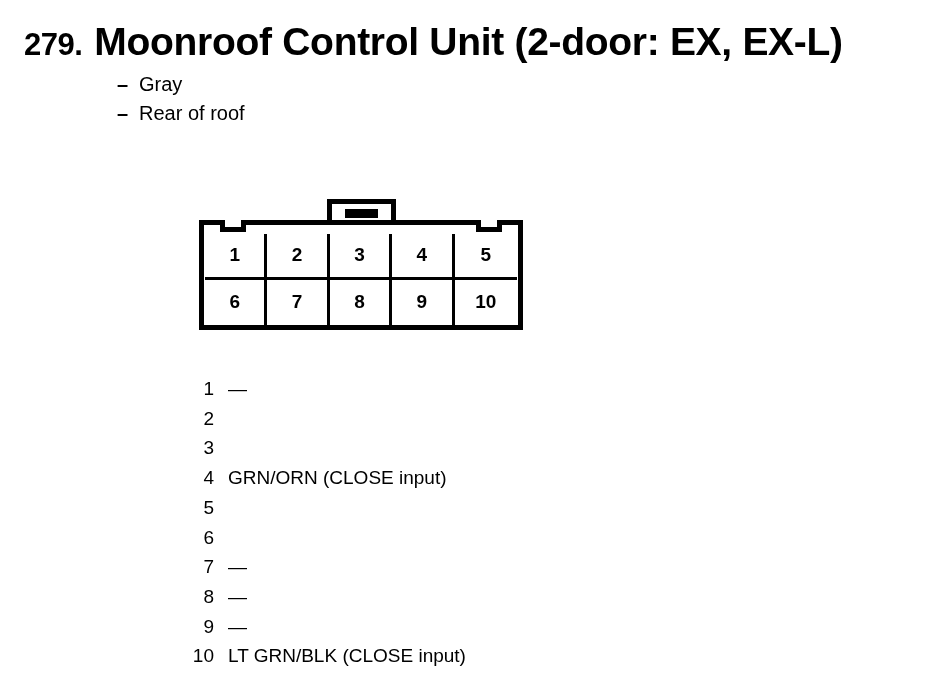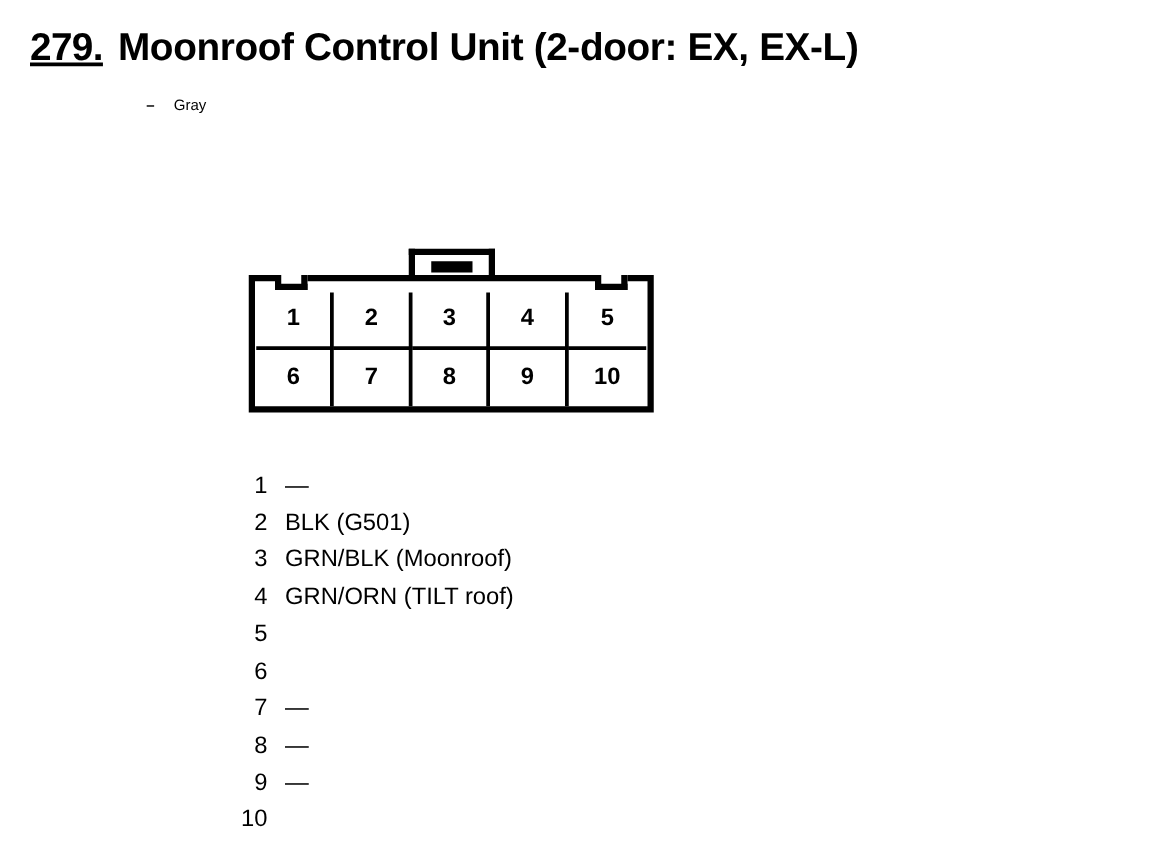--- a/index.html
+++ b/index.html
@@ -22,35 +22,34 @@
     left: 24px;
     top: 20px;
     display: flex;
     align-items: baseline;
     white-space: nowrap;
   }
   #title-number {
     font-size: 31px;
     font-weight: bold;
     letter-spacing: -0.5px;
-    text-decoration: underline;
   }
   #title-text {
-    font-size: 31px;
+    font-size: 39px;
     font-weight: bold;
     margin-left: 12px;
     letter-spacing: -0.3px;
   }
 
   
   #subnotes {
     position: absolute;
     left: 117px;
     top: 70px;
-    font-size: 12px;
+    font-size: 20px;
     line-height: 29px;
   }
   .subnote {
     white-space: nowrap;
   }
   .subnote .dash {
     display: inline-block;
     width: 22px;
     font-weight: bold;
   }
@@ -162,20 +161,23 @@
 
 <div id="title-row">
   <span id="title-number">279.</span>
   <span id="title-text">Moonroof Control Unit (2-door: EX, EX-L)</span>
 </div>
 
 <div id="subnotes">
   <div class="subnote">
     <span class="dash">–</span><span>Gray</span>
   </div>
+  <div class="subnote">
+    <span class="dash">–</span><span>Rear of roof</span>
+  </div>
 </div>
 
 <div id="connector">
   <div id="conn-tab"></div>
   <div id="conn-tab-slot"></div>
   <div id="conn-body"></div>
   <div class="conn-notch" id="conn-notch-left"></div>
   <div class="conn-notch" id="conn-notch-right"></div>
 
   <div id="conn-grid">
@@ -193,29 +195,27 @@
   </div>
 </div>
 
 <div id="legend">
   <div class="legend-row">
     <span class="legend-num">1</span>
     <span class="legend-desc">—</span>
   </div>
   <div class="legend-row">
     <span class="legend-num">2</span>
-    <span class="legend-desc">BLK (G501)</span>
   </div>
   <div class="legend-row">
     <span class="legend-num">3</span>
-    <span class="legend-desc">GRN/BLK (Moonroof)</span>
   </div>
   <div class="legend-row">
     <span class="legend-num">4</span>
-    <span class="legend-desc">GRN/ORN (TILT roof)</span>
+    <span class="legend-desc">GRN/ORN (CLOSE input)</span>
   </div>
   <div class="legend-row">
     <span class="legend-num">5</span>
   </div>
   <div class="legend-row">
     <span class="legend-num">6</span>
   </div>
   <div class="legend-row">
     <span class="legend-num">7</span>
     <span class="legend-desc empty">—</span>
@@ -223,14 +223,15 @@
   <div class="legend-row">
     <span class="legend-num">8</span>
     <span class="legend-desc empty">—</span>
   </div>
   <div class="legend-row">
     <span class="legend-num">9</span>
     <span class="legend-desc empty">—</span>
   </div>
   <div class="legend-row">
     <span class="legend-num">10</span>
+    <span class="legend-desc">LT GRN/BLK (CLOSE input)</span>
   </div>
 </div>
 
 </body></html>

